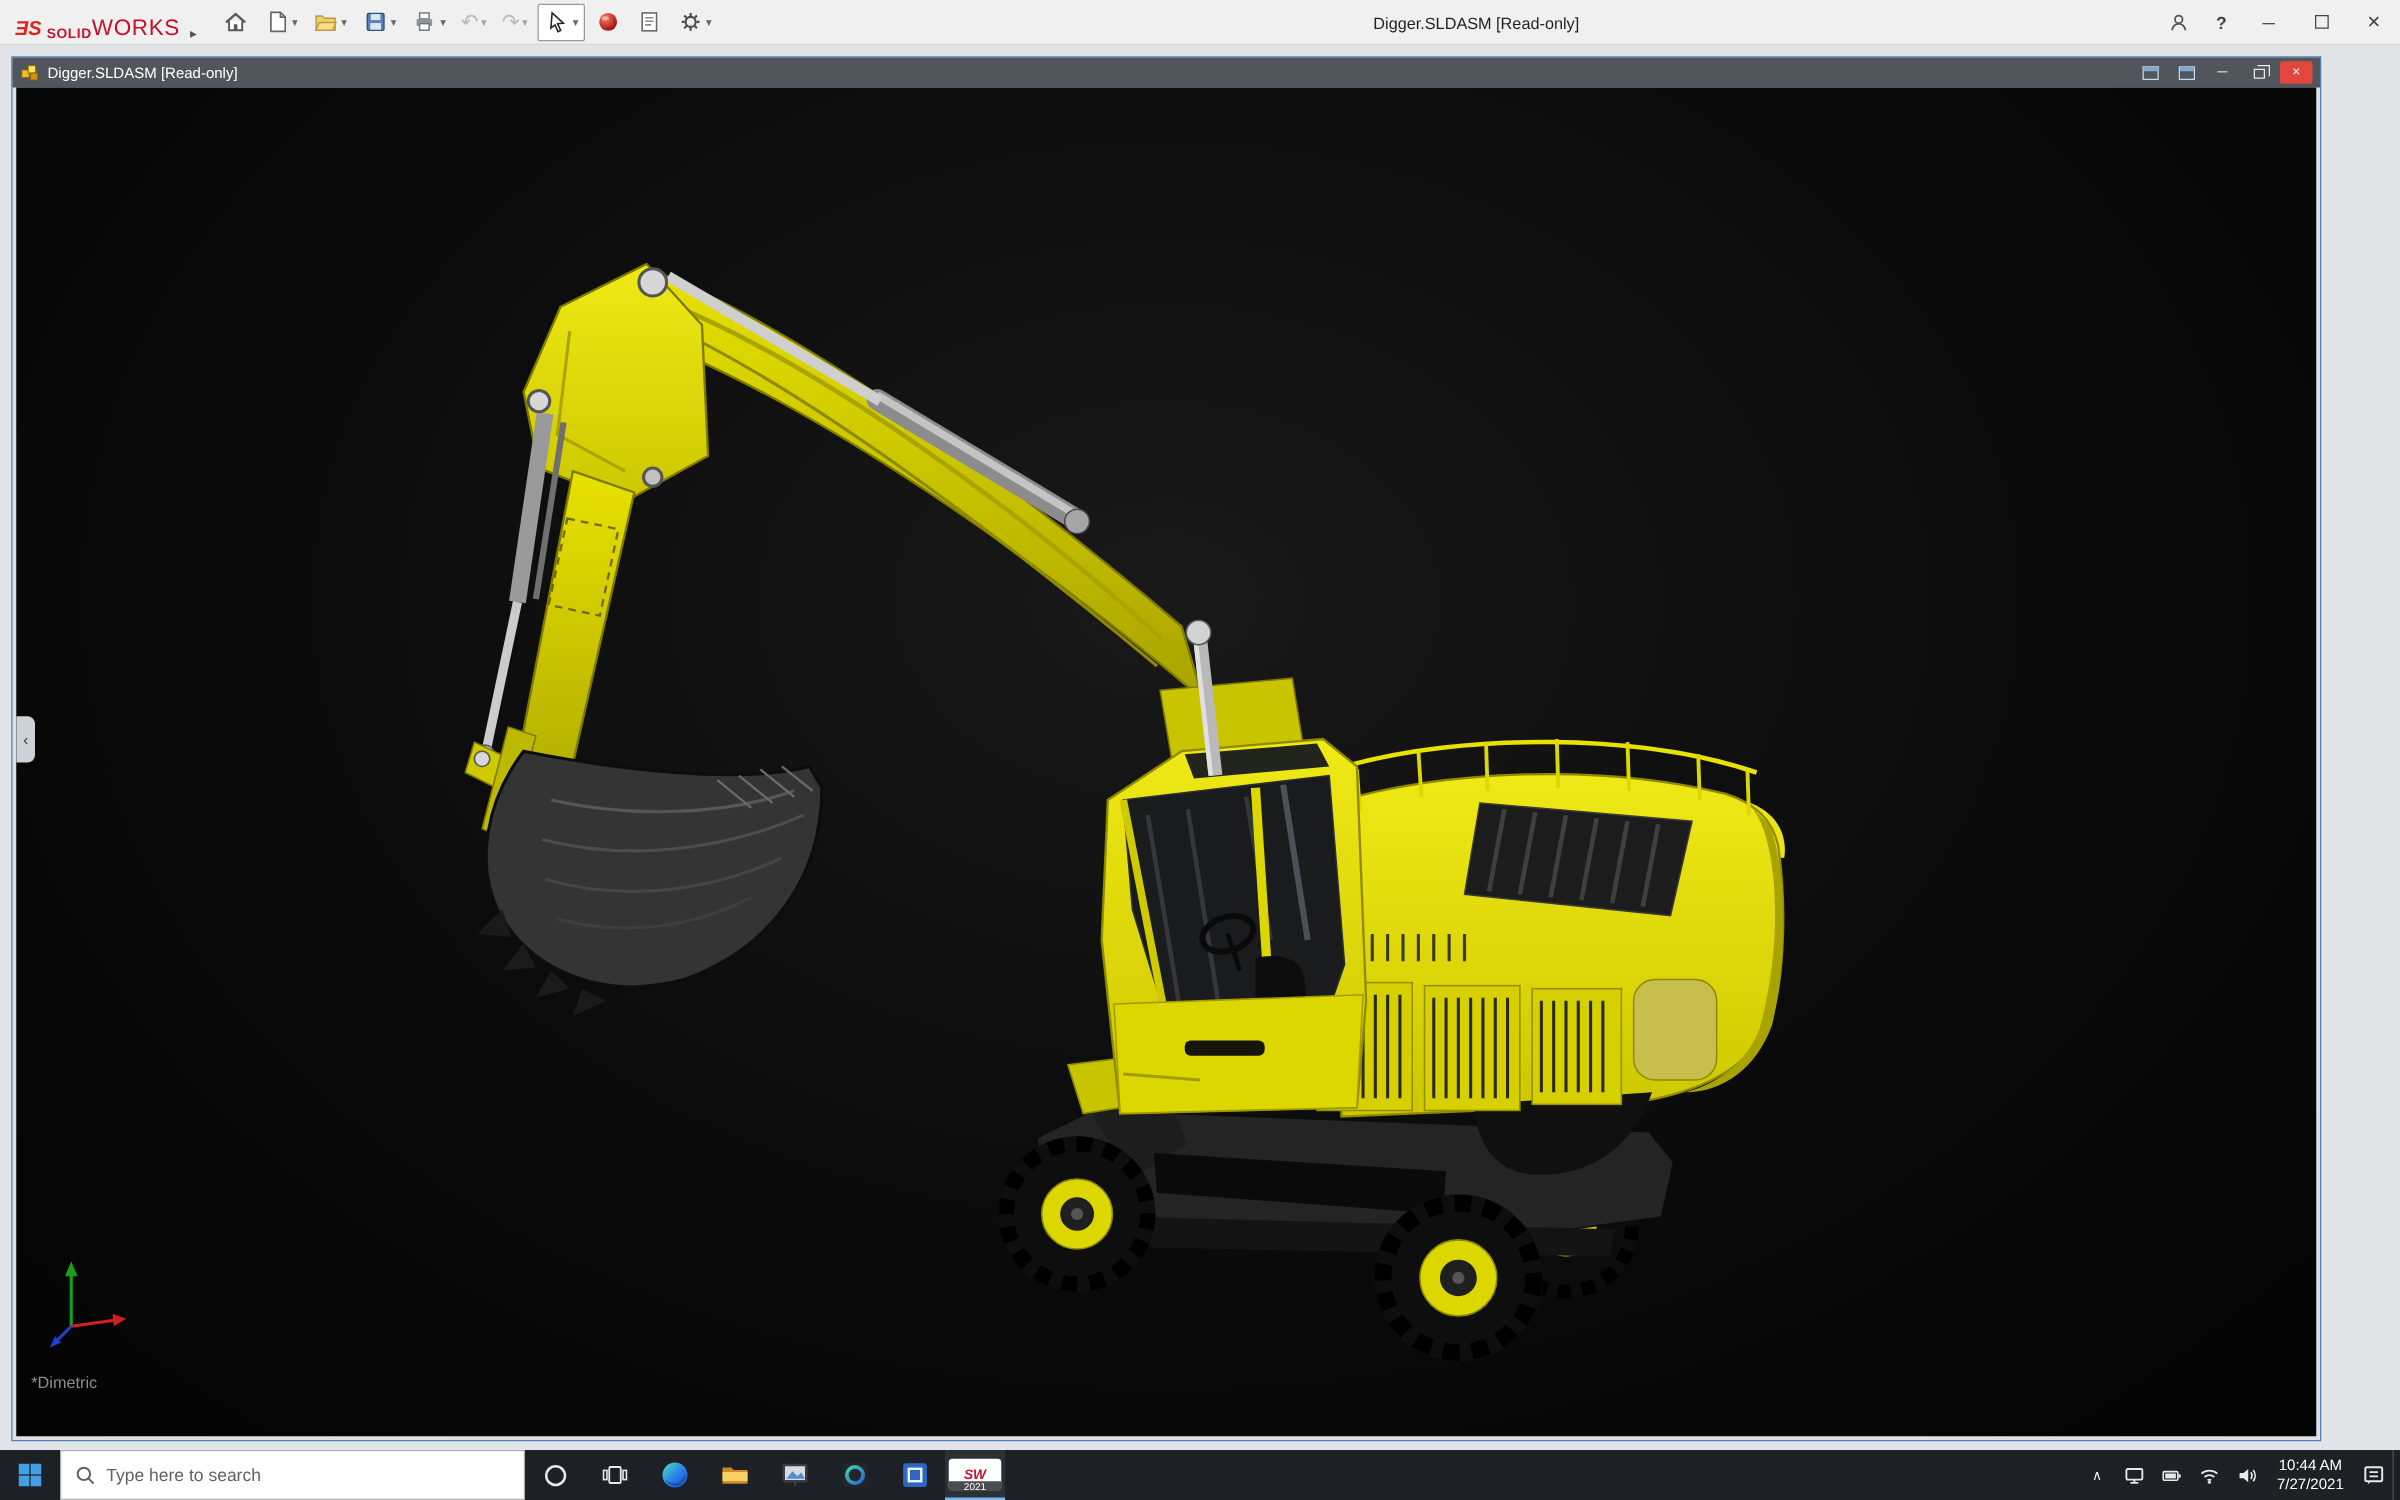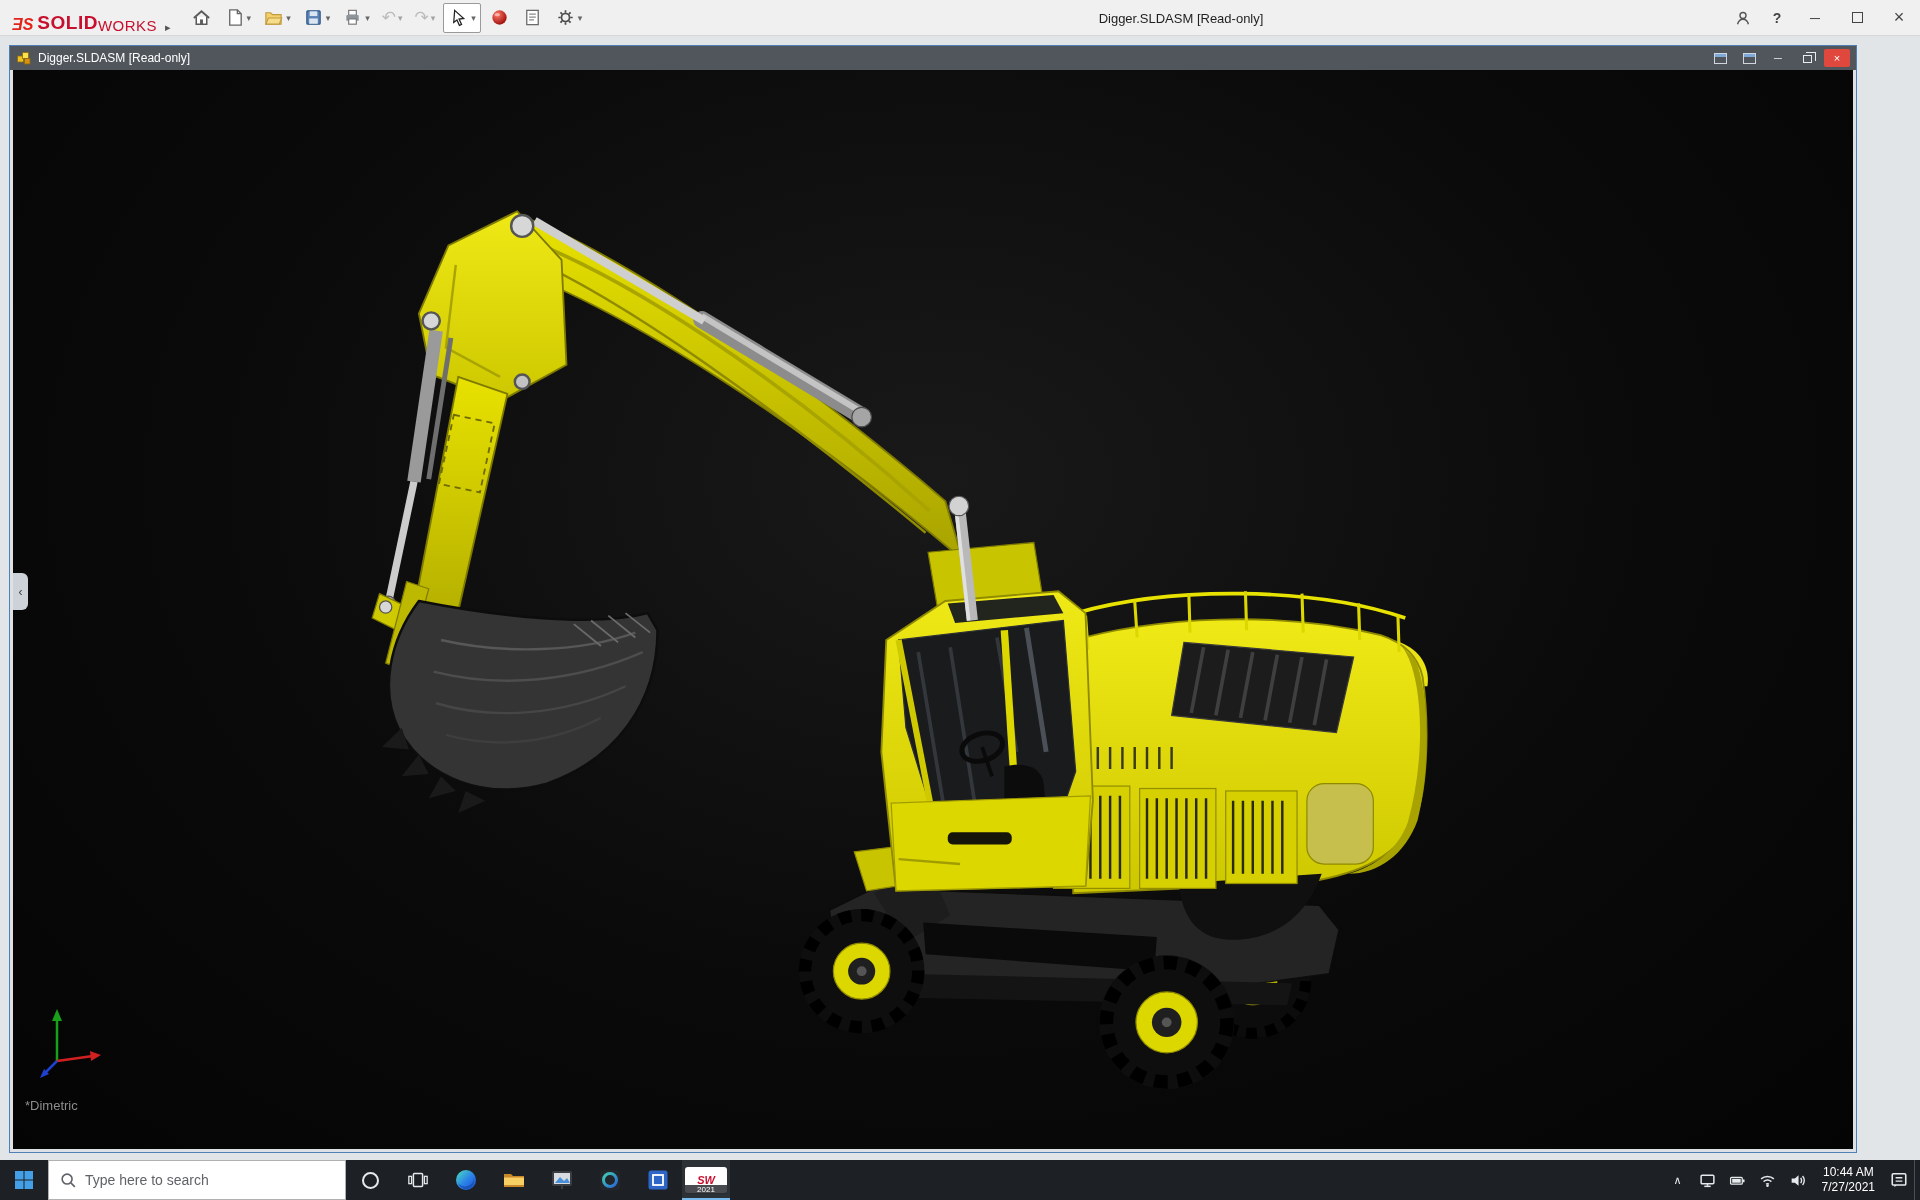--- a/index.html
+++ b/index.html
@@ -4,22 +4,22 @@
 <style>
   * { margin:0; padding:0; box-sizing:border-box; }
   html,body { width:1920px; height:1200px; overflow:hidden; }
   body { font-family:"Liberation Sans", sans-serif; background:#e2e5e8; position:relative; }
 
   
   .titlebar { position:absolute; top:0; left:0; width:1920px; height:36px; background:#f0f0f0;
               border-bottom:1px solid #d7d7d7; display:flex; align-items:center; }
   .brand { display:flex; align-items:flex-end; padding:0 8px 0 12px; cursor:default;margin-top:10px; }
   .brand .ds { color:#e2231a; font-weight:bold; font-style:italic; font-size:16px; margin-right:4px; }
-  .brand .b { color:#c8102e; font-weight:bold; font-size:19px; letter-spacing:.5px; }
-  .brand .l { color:#c8102e; font-size:15px; letter-spacing:.5px; }
+  .brand .b { color:#c8102e; font-weight:bold; font-size:11px; letter-spacing:.5px; }
+  .brand .l { color:#c8102e; font-size:18px; letter-spacing:.5px; }
   .brand .exp { color:#555; font-size:11px; margin-left:8px; }
   .tools { display:flex; align-items:center; height:100%; margin-left:6px; }
   .tbtn { display:flex; align-items:center; height:30px; padding:0 4px; margin:0 2px; border-radius:2px; }
   .tbtn svg { display:block; }
   .tbtn .caret { font-size:9px; color:#666; margin-left:2px; }
   .tbtn.boxed { border:1px solid #9a9a9a; background:#ffffff; }
   .tbtn.grayed { opacity:.55; }
   .glyphbtn { font-size:17px; color:#8f8f8f; line-height:1; }
   .apptitle { position:absolute; left:1181px; transform:translateX(-50%); top:0; height:36px;
               display:flex; align-items:center; font-size:13px; color:#1f1f1f; white-space:nowrap; }
@@ -53,21 +53,21 @@
   .triad { position:absolute; left:22px; bottom:70px; }
   .collapse-tab { position:absolute; left:0; top:503px; width:15px; height:37px; background:#ccd2d8;
                   border-radius:0 6px 6px 0; display:flex; align-items:center; justify-content:center;
                   color:#3c3c3c; font-size:12px; }
 
   
   .taskbar { position:absolute; left:0; bottom:0; width:1920px; height:40px; background:#1d2125;
              display:flex; align-items:stretch; z-index:10; }
   .tk { display:flex; align-items:center; justify-content:center; }
   .startbtn { width:48px; }
-  .searchbox { width:298px; background:#ffffff; display:flex; align-items:center; padding:16px 10px; border:1px solid #b0b0b0; }
+  .searchbox { width:372px; background:#ffffff; display:flex; align-items:center; padding:16px 10px; border:1px solid #b0b0b0; }
   .searchbox input { border:none; outline:none; flex:1; font-size:14px; color:#333; margin-left:8px;
                      font-family:"Liberation Sans", sans-serif; background:transparent; }
   .searchbox input::placeholder { color:#5f6368; }
   .tbicon { width:48px; }
   .tbicon.active { background:#2c3artifact?; }
   .tbicon.active { background:#2c3136; box-shadow:inset 0 -2px 0 #76b9ed; }
   .cortana-ring { width:17px; height:17px; border:2px solid #e6e9ec; border-radius:50%; }
   .sw-icon { width:42px; height:26px; background:#ffffff; border-radius:3px; position:relative;
              display:flex; align-items:center; justify-content:center; }
   .sw-icon .swtxt { color:#c8102e; font-weight:bold; font-style:italic; font-size:11px; }

